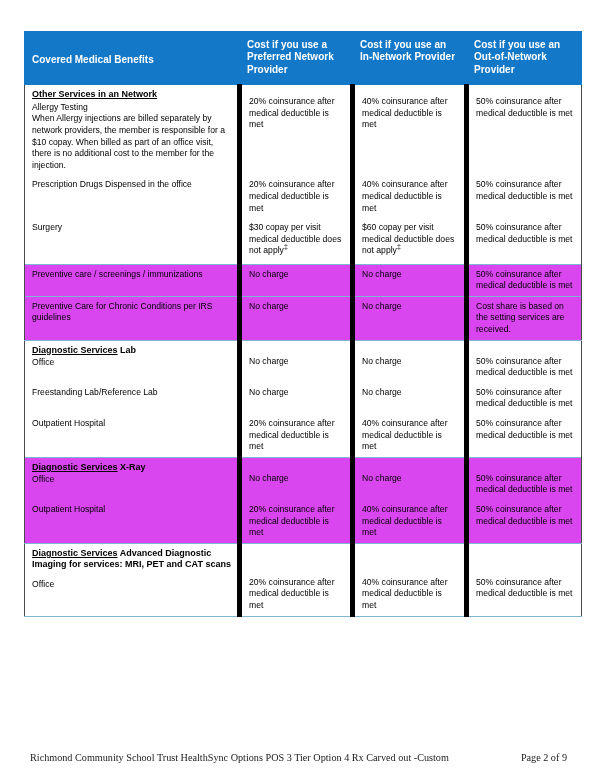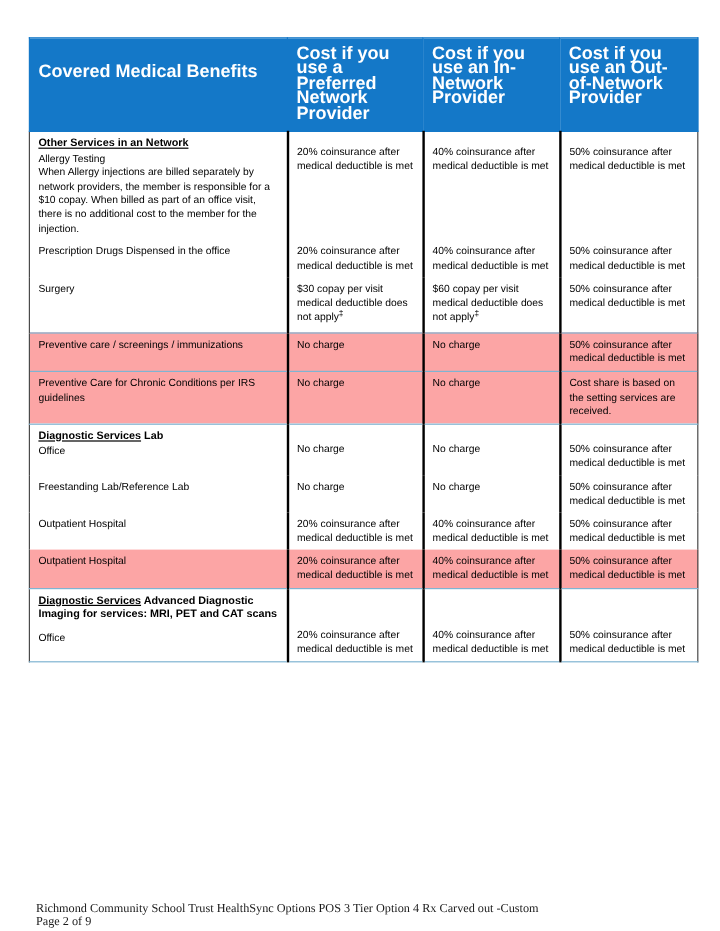--- a/index.html
+++ b/index.html
@@ -29,41 +29,41 @@
   table.benefits col.c1 { width: 215px; }
   table.benefits col.c2 { width: 113px; }
   table.benefits col.c3 { width: 114px; }
   table.benefits col.c4 { width: 115px; }
 
   
   thead th {
     background: #1478c8;
     color: #ffffff;
     font-weight: bold;
-    font-size: 15px;
+    font-size: 10px;
     line-height: 12.4px;
     text-align: left;
     vertical-align: top;
     padding: 7px 6px 8px 7px;
     border: 1px solid #1478c8;
   }
   thead th.th-first { padding-top: 22px; }
 
   
   tbody td {
-    border-left: 2px solid #000000;
+    border-left: 5px solid #000000;
     border-right: 1px solid #9fc6dd;
     font-size: 8.6px;
     line-height: 11.6px;
     color: #000000;
     vertical-align: top;
     padding: 4px 6px 4px 7px;
     background: #ffffff;
   }
-  tbody tr.shaded td { background: #fca5a5; margin-left: 17px; }
+  tbody tr.shaded td { background: #d946ef; margin-left: 17px; }
 
   tbody tr.grp-top td { border-top: 1px solid #7fb4d2; }
   tbody tr.grp-bot td { border-bottom: 1px solid #7fb4d2; }
 
   td.benefit { border-left: 1px solid #4a4a4a; }
   td.col-out { border-right: 1px solid #4a4a4a; }
 
   tr.first-body td { border-top: 1px solid #2a2a2a; }
   tr.last-body td { border-bottom: 1px solid #7fb4d2; }
 
@@ -88,21 +88,20 @@
     position: absolute;
     left: 30px;
     top: 752px;
     width: 545px;
     font-family: "Liberation Serif", serif;
     font-size: 10.2px;
     color: #1a1a1a;
     display: flex;
     justify-content: space-between;
     align-items: baseline;
-    flex-direction: column;
   }
   #page-footer .pgnum { padding-right: 8px; }
 </style>
 </head>
 <body>
 
 <div id="sbc-page">
 
   <table class="benefits">
     <colgroup>
@@ -202,20 +201,36 @@
         <td class="col-out">50% coinsurance after medical deductible is met</td>
       </tr>
 
       <tr>
         <td class="benefit">Outpatient Hospital</td>
         <td>20% coinsurance after medical deductible is met</td>
         <td>40% coinsurance after medical deductible is met</td>
         <td class="col-out">50% coinsurance after medical deductible is met</td>
       </tr>
 
+      <tr class="shaded grp-top">
+        <td class="benefit">
+          <span class="sec-head"><span class="ul">Diagnostic Services</span>
+            <span>X-Ray</span></span>
+          <span class="blk">Office</span>
+        </td>
+        <td>
+          <span class="pad-top2 blk">No charge</span>
+        </td>
+        <td>
+          <span class="pad-top2 blk">No charge</span>
+        </td>
+        <td class="col-out">
+          <span class="pad-top2 blk">50% coinsurance after medical deductible is met</span>
+        </td>
+      </tr>
 
       <tr class="shaded grp-bot">
         <td class="benefit">Outpatient Hospital</td>
         <td>20% coinsurance after medical deductible is met</td>
         <td>40% coinsurance after medical deductible is met</td>
         <td class="col-out">50% coinsurance after medical deductible is met</td>
       </tr>
 
       <tr class="last-body">
         <td class="benefit">

